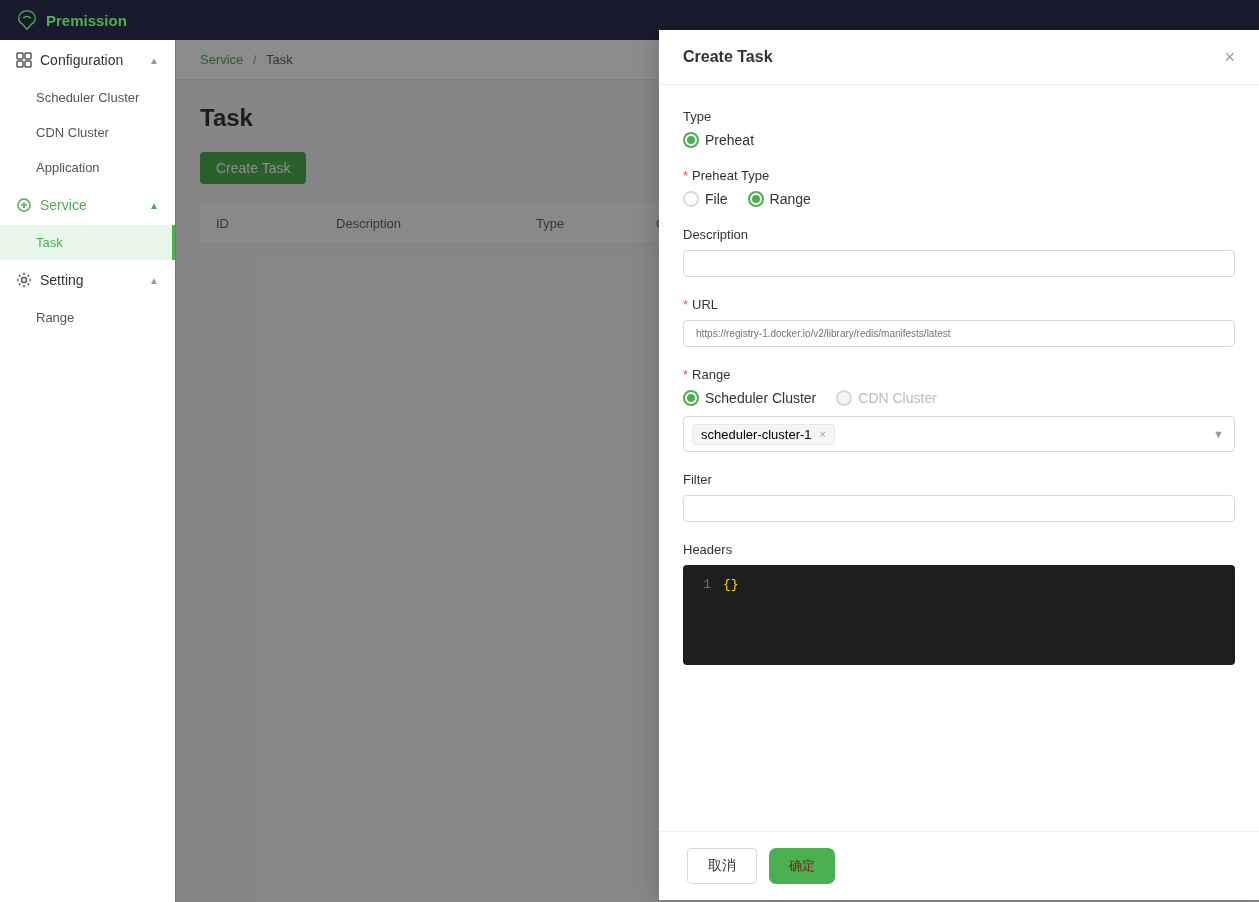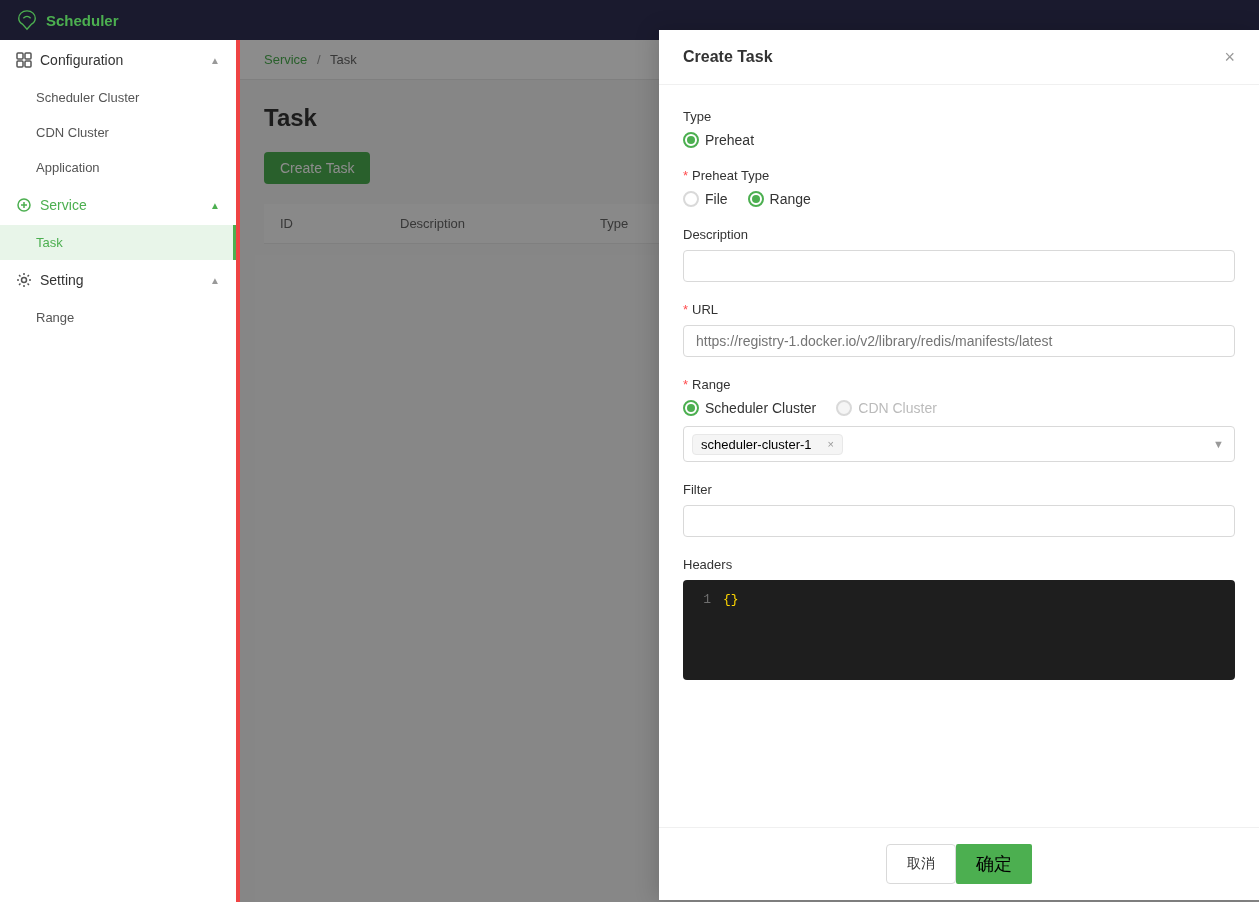--- a/index.html
+++ b/index.html
@@ -7,21 +7,21 @@
 
     
     .topbar { background: #1a1a2e; height: 40px; display: flex; align-items: center; padding: 0 16px; flex-shrink: 0; }
     .topbar-logo { display: flex; align-items: center; gap: 8px; color: #4caf50; font-size: 15px; font-weight: 600; }
     .logo-icon { width: 22px; height: 22px; }
 
     
     .main-layout { display: flex; flex: 1; overflow: hidden; }
 
     
-    .sidebar { width: 240px; background: #fff; border-right: 4px solid #ef4444; overflow-y: auto; flex-shrink: 0; }
+    .sidebar { width: 176px; background: #fff; border-right: 1px solid #ef4444; overflow-y: auto; flex-shrink: 0; }
     .sidebar-section { padding: 0; }
     .sidebar-group-header { display: flex; align-items: center; justify-content: space-between; padding: 12px 16px; color: #333; font-weight: 500; cursor: pointer; }
     .sidebar-group-header .group-label { display: flex; align-items: center; gap: 8px; }
     .sidebar-item { padding: 10px 16px 10px 36px; color: #555; cursor: pointer; font-size: 13px; }
     .sidebar-item.active { background: #e8f5e9; color: #4caf50; border-right: 3px solid #4caf50; }
     .sidebar-group-header.service-header { color: #4caf50; }
     .chevron { font-size: 10px; color: #999; }
 
     
     .content { flex: 1; padding: 0; background: #f5f5f5; position: relative; overflow: hidden; }
@@ -40,40 +40,40 @@
 
     
     .overlay { position: absolute; top: 0; left: 0; right: 0; bottom: 0; background: rgba(0,0,0,0.45); z-index: 10; }
 
     
     .dialog { position: fixed; top: 30px; right: 0; width: 600px; height: 870px; background: #fff; z-index: 100; box-shadow: -4px 0 20px rgba(0,0,0,0.15); display: flex; flex-direction: column; }
     .dialog-header { display: flex; align-items: center; justify-content: space-between; padding: 18px 24px; border-bottom: 1px solid #f0f0f0; flex-shrink: 0; }
     .dialog-title { font-size: 16px; font-weight: 600; color: #333; }
     .dialog-close { background: none; border: none; cursor: pointer; font-size: 18px; color: #999; line-height: 1; }
     .dialog-body { flex: 1; overflow-y: auto; padding: 24px; }
-    .dialog-footer { padding: 16px 28px; border-top: 1px solid #f0f0f0; display: flex; justify-content: center; flex-shrink: 0; }
+    .dialog-footer { padding: 16px 28px; border-top: 1px solid #f0f0f0; display: flex; justify-content: flex-start; gap: 12px; flex-shrink: 0; }
     .btn-cancel { padding: 8px 20px; border: 1px solid #d9d9d9; background: #fff; color: #333; border-radius: 4px; cursor: pointer; font-size: 14px; }
-    .btn-confirm { padding: 8px 20px; background: #4caf50; color: #000000; border: none; border-radius: 2px; cursor: pointer; font-size: 18px; }
+    .btn-confirm { padding: 8px 20px; background: #4caf50; color: #7f1d1d; border: none; border-radius: 7px; cursor: pointer; font-size: 13px; }
 
     
     .form-section { margin-bottom: 20px; }
     .form-label { font-size: 13px; color: #333; margin-bottom: 8px; display: flex; align-items: center; gap: 4px; }
     .form-label .required { color: #ff4d4f; }
-    .form-input { width: 100%; border: 1px solid #d9d9d9; border-radius: 4px; padding: 7px 12px; font-size: 14px; color: #333; outline: none; }
+    .form-input { width: 100%; border: 1px solid #d9d9d9; border-radius: 4px; padding: 7px 12px; font-size: 10px; color: #333; outline: none; }
 
     .radio-group { display: flex; align-items: center; gap: 20px; }
     .radio-item { display: flex; align-items: flex-start; gap: 6px; cursor: pointer; }
     .radio-circle { width: 16px; height: 16px; border-radius: 50%; border: 2px solid #d9d9d9; display: flex; align-items: center; justify-content: center; flex-shrink: 0; }
     .radio-circle.checked { border-color: #4caf50; }
     .radio-circle.checked::after { content: ''; width: 8px; height: 8px; border-radius: 50%; background: #4caf50; }
     .radio-label { font-size: 14px; color: #333; }
 
     
     .tag-select { border: 1px solid #d9d9d9; border-radius: 4px; padding: 4px 8px; display: flex; align-items: center; flex-wrap: wrap; gap: 4px; min-height: 36px; position: relative; cursor: pointer; }
-    .tag-item { background: #f5f5f5; border: 1px solid #e8e8e8; border-radius: 4px; padding: 2px 8px; font-size: 13px; display: flex; align-items: center; gap: 16px; }
+    .tag-item { background: #f5f5f5; border: 1px solid #e8e8e8; border-radius: 4px; padding: 2px 8px; font-size: 13px; display: flex; align-items: center; gap: 8px; }
     .tag-close { color: #999; cursor: pointer; font-size: 11px; }
     .select-arrow { position: absolute; right: 10px; top: 50%; transform: translateY(-50%); color: #999; font-size: 11px; }
 
     
     .code-editor { background: #1e1e1e; border-radius: 4px; padding: 12px; font-family: 'Courier New', monospace; font-size: 13px; min-height: 100px; }
     .code-line { display: flex; gap: 12px; }
     .line-number { color: #6e6e6e; user-select: none; min-width: 16px; text-align: right; }
     .code-content { color: #ce9178; }
     .code-brace { color: #ffd700; }
 
@@ -83,21 +83,21 @@
   </style>
 </head>
 <body>
 
 <div class="topbar">
   <div class="topbar-logo">
     <svg class="logo-icon" viewBox="0 0 24 24" fill="none">
       <path d="M12 2C6.5 2 3 6 3 10c0 2.5 1.5 5 4 6.5L12 22l5-5.5c2.5-1.5 4-4 4-6.5C21 6 17.5 2 12 2z" stroke="#4caf50" stroke-width="1.5" fill="none"></path>
       <path d="M8 10 Q12 6 16 10" stroke="#4caf50" stroke-width="1.5" fill="none"></path>
     </svg>
-    <span>Scheduler</span>
+    <span>Premission</span>
   </div>
 </div>
 
 <div class="main-layout">
 
   <div class="sidebar">
     <div class="sidebar-section">
       <div class="sidebar-group-header">
         <div class="group-label">
           <svg width="16" height="16" viewBox="0 0 16 16" fill="none">

